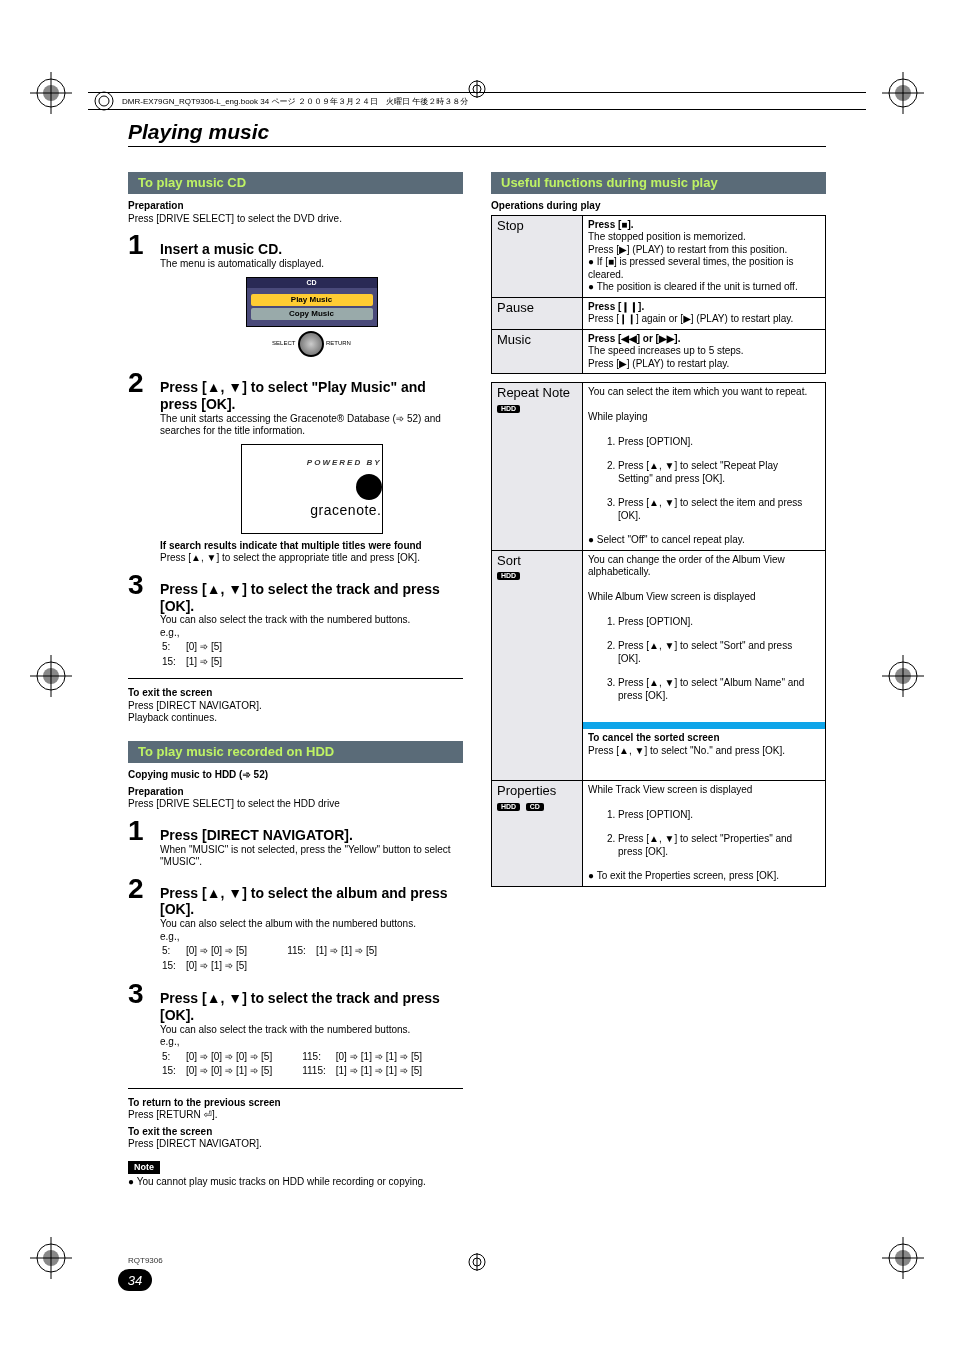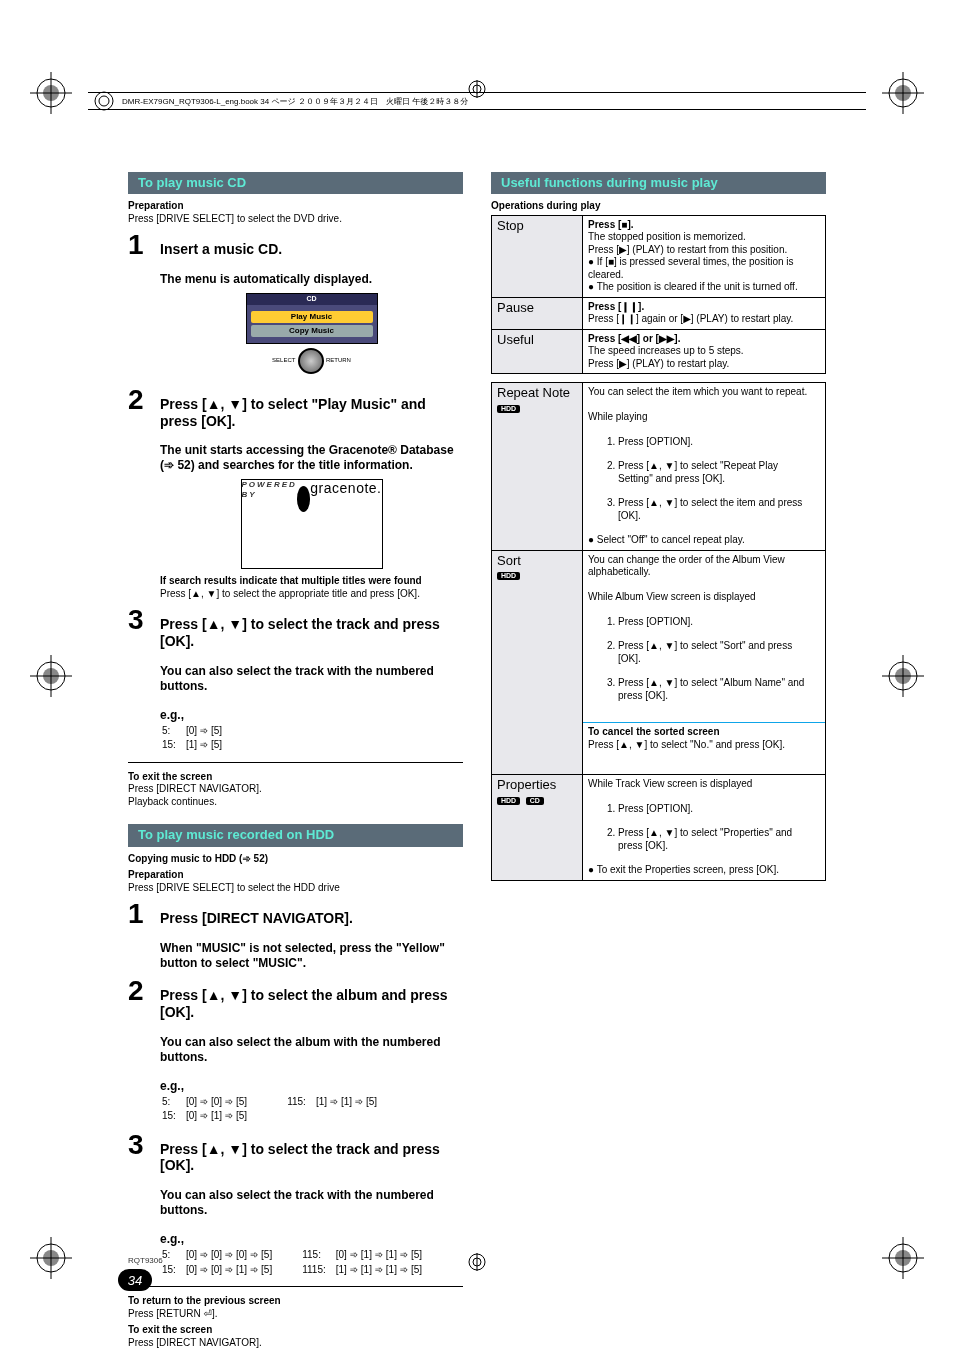--- a/index.html
+++ b/index.html
@@ -41,21 +41,21 @@
     font-weight: bold;
     font-style: italic;
     padding-bottom: 2px;
     border-bottom: 1px solid #000;
   }
   .cols {
     margin-top: 54px;
   }
   .section-bar {
     background: #5a6b78;
-    color: #5eead4;
+    color: #bef264;
     font-weight: bold;
     font-size: 13px;
     padding: 3px 10px;
     margin-bottom: 6px;
   }
   .bold { font-weight: bold; }
   .step-row {
     display: flex;
     align-items: baseline;
     gap: 10px;
@@ -67,24 +67,23 @@
     line-height: 1;
     width: 22px;
   }
   .step-body { flex: 1; }
   .step-title {
     font-size: 14px;
     font-weight: bold;
     line-height: 1.2;
   }
   .sub {
-    font-size: 12px;
-    margin-top: 14px;
+    font-size: 10px;
+    margin-top: 0;
     padding-left: 0;
-    font-weight: bold;
   }
   .cd-menu {
     width: 130px;
     margin: 6px auto 4px auto;
     border: 1px solid #000;
   }
   .cd-menu-header {
     background: #2a2a55;
     color: #fff;
     font-size: 7px;
@@ -107,22 +106,22 @@
   .select-graphic .circle {
     display: inline-block; width: 22px; height: 22px;
     border: 2px solid #000; border-radius: 50%;
     background: radial-gradient(circle at center, #ccc 0%, #888 60%, #666 100%);
     vertical-align: middle;
   }
   .gracenote-box {
     width: 140px; height: 88px;
     border: 1px solid #000;
     margin: 6px auto;
-    display: flex; flex-direction: row;
-    align-items: flex-start; justify-content: center;
+    display: flex; flex-direction: column;
+    align-items: flex-end; justify-content: center;
   }
   .gracenote-box .pb {
     font-size: 8px; font-weight: bold;
     font-style: italic; letter-spacing: 2px;
     color: #333;
   }
   .gracenote-box .dot {
     width: 26px; height: 26px; background:#000;
     border-radius:50%; margin:6px 0 2px 0;
   }
@@ -172,21 +171,21 @@
   }
   .chip {
     display: inline-block;
     background: #000; color: #fff;
     font-size: 7px; font-weight: bold;
     padding: 0 4px; border-radius: 2px;
     margin-right: 2px;
     vertical-align: middle;
   }
   .sep-in-cell {
-    border-top: 1px solid #0ea5e9;
+    border-top: 7px solid #0ea5e9;
     margin: 20px -5px;
     padding: 3px 5px 0 5px;
   }
   
   .reg {
     position: absolute; width: 42px; height: 42px;
   }
   .reg svg { width: 42px; height: 42px; }
   .reg.tl { top: 72px; left: 30px; }
   .reg.tr { top: 72px; right: 30px; }
@@ -275,20 +274,21 @@
         <circle cx="15" cy="9" r="8" fill="none" stroke="#000"></circle>
         <circle cx="15" cy="9" r="4" fill="none" stroke="#000"></circle>
         <line x1="15" y1="0" x2="15" y2="18" stroke="#000"></line>
       </svg></div>
   <div class="spine bot"><svg viewBox="0 0 30 18">
         <circle cx="15" cy="9" r="8" fill="none" stroke="#000"></circle>
         <circle cx="15" cy="9" r="4" fill="none" stroke="#000"></circle>
         <line x1="15" y1="0" x2="15" y2="18" stroke="#000"></line>
       </svg></div>
 
+  <div class="page-title">Playing music</div>
 
   <div class="content-area cols">
 
     <div class="col">
       <div class="section-bar">To play music CD</div>
       <div class="bold">Preparation</div>
       <div>Press [DRIVE SELECT] to select the DVD drive.</div>
 
       <div class="step-row">
         <div class="step-num">1</div>
@@ -445,21 +445,21 @@
           </td>
         </tr>
         <tr>
           <td class="label">Pause</td>
           <td>
             <span class="bold">Press [❙❙].</span><br>
             <span>Press [❙❙] again or [▶] (PLAY) to restart play.</span>
           </td>
         </tr>
         <tr>
-          <td class="label">Useful</td>
+          <td class="label">Music</td>
           <td>
             <span class="bold">Press [◀◀] or [▶▶].</span><br>
             <span>The speed increases up to 5 steps.</span><br>
             <span>Press [▶] (PLAY) to restart play.</span>
           </td>
         </tr>
       </tbody>
         </table>
 
       <div style="height:8px"></div>

